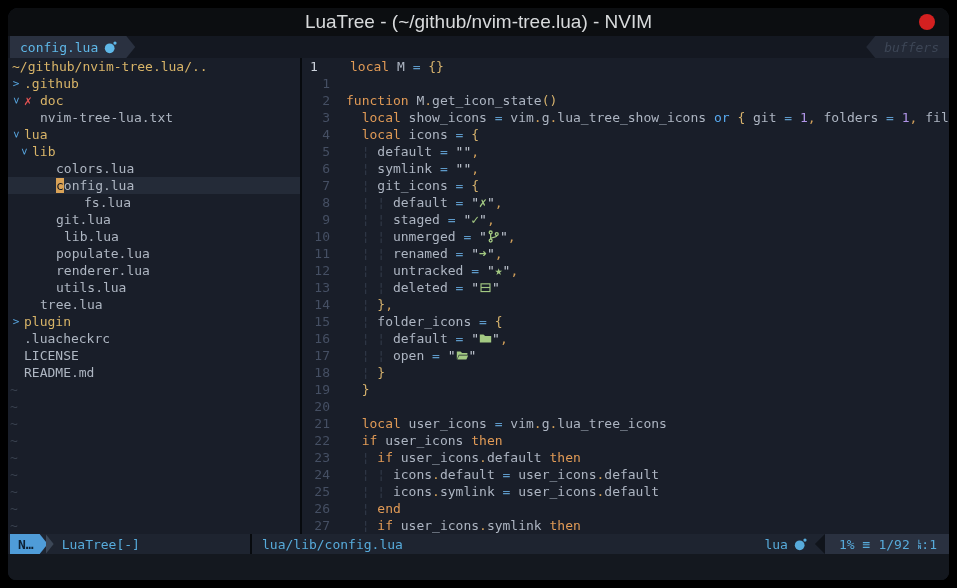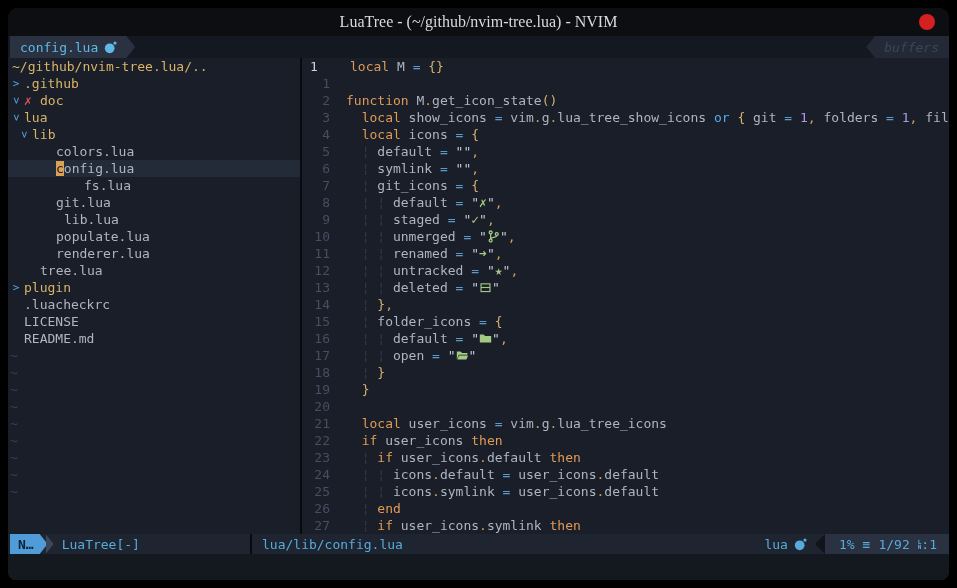--- a/index.html
+++ b/index.html
@@ -2,21 +2,21 @@
 <html><head>
 <meta charset="utf-8">
 <style>
   html,body{margin:0;padding:0;background:#000;width:957px;height:588px;overflow:hidden;}
   .window{position:absolute;left:8px;top:8px;width:941px;height:572px;background:#191e29;
     border-radius:10px 10px 8px 8px;overflow:hidden;display:flex;flex-direction:column;
     font-family:"DejaVu Sans Mono",monospace;font-size:13px;}
   
   .titlebar{height:28px;flex:none;background:#0c0e11;position:relative;display:flex;
     align-items:center;justify-content:center;color:#d8dadc;
-    font-family:Liberation Serif, serif;font-size:16px;}
+    font-family:Liberation Sans, sans-serif;font-size:19px;}
   .closebtn{position:absolute;right:14px;top:6px;width:16px;height:16px;border-radius:50%;background:#d42020;}
   
   .tabline{height:22px;flex:none;background:#141821;display:flex;align-items:stretch;padding-left:2px;}
   .tab{background:#2a3140;color:#5fb8e8;display:flex;align-items:center;gap:6px;
     padding:0 18px 0 10px;clip-path:polygon(0 0,calc(100% - 9px) 0,100% 50%,calc(100% - 9px) 100%,0 100%);}
   .tab-right{margin-left:auto;background:#232936;color:#3d4656;display:flex;align-items:center;
     padding:0 10px 0 18px;clip-path:polygon(0 50%,9px 0,100% 0,100% 100%,9px 100%);font-style:italic;}
   
   .main{flex:1;display:flex;min-height:0;}
   .tree{width:292px;flex:none;overflow:hidden;}
@@ -94,29 +94,31 @@
     <div class="tab-right">
       <span>buffers</span>
     </div>
   </div>
 
   <div class="main">
     <div class="tree">
         <div class="trow" style="padding-left: 4px;"><span class="tlabel root">~/github/nvim-tree.lua/..</span></div>
         <div class="trow" style="padding-left: 0px;"><span class="chev">&gt;</span><span class="tlabel dir">.github</span></div>
         <div class="trow" style="padding-left: 0px;"><span class="chev down">&gt;</span><span class="gitflag">✗</span><span class="tlabel dir">doc</span></div>
+        <div class="trow" style="padding-left: 32px;"><span class="tlabel file">nvim-tree-lua.txt</span></div>
         <div class="trow" style="padding-left: 0px;"><span class="chev down">&gt;</span><span class="tlabel dir">lua</span></div>
         <div class="trow" style="padding-left: 8px;"><span class="chev down">&gt;</span><span class="tlabel dir">lib</span></div>
         <div class="trow" style="padding-left: 48px;"><span class="tlabel file">colors.lua</span></div>
         <div class="trow cursorline" style="padding-left: 48px;"><span class="tlabel file"><span class="cursorblock">c</span>onfig.lua</span></div>
         <div class="trow" style="padding-left: 48px; margin-left: 28px;"><span class="tlabel file">fs.lua</span></div>
         <div class="trow" style="padding-left: 48px;"><span class="tlabel file">git.lua</span></div>
         <div class="trow" style="padding-left: 56px;"><span class="tlabel file">lib.lua</span></div>
         <div class="trow" style="padding-left: 48px;"><span class="tlabel file">populate.lua</span></div>
         <div class="trow" style="padding-left: 48px;"><span class="tlabel file">renderer.lua</span></div>
+        <div class="trow" style="padding-left: 48px;"><span class="tlabel file">utils.lua</span></div>
         <div class="trow" style="padding-left: 32px;"><span class="tlabel file">tree.lua</span></div>
         <div class="trow" style="padding-left: 0px;"><span class="chev">&gt;</span><span class="tlabel dir">plugin</span></div>
         <div class="trow" style="padding-left: 16px;"><span class="tlabel file">.luacheckrc</span></div>
         <div class="trow" style="padding-left: 16px;"><span class="tlabel file">LICENSE</span></div>
         <div class="trow" style="padding-left: 16px;"><span class="tlabel file">README.md</span></div>
         <div class="tilde">~</div>
         <div class="tilde">~</div>
         <div class="tilde">~</div>
         <div class="tilde">~</div>
         <div class="tilde">~</div>

